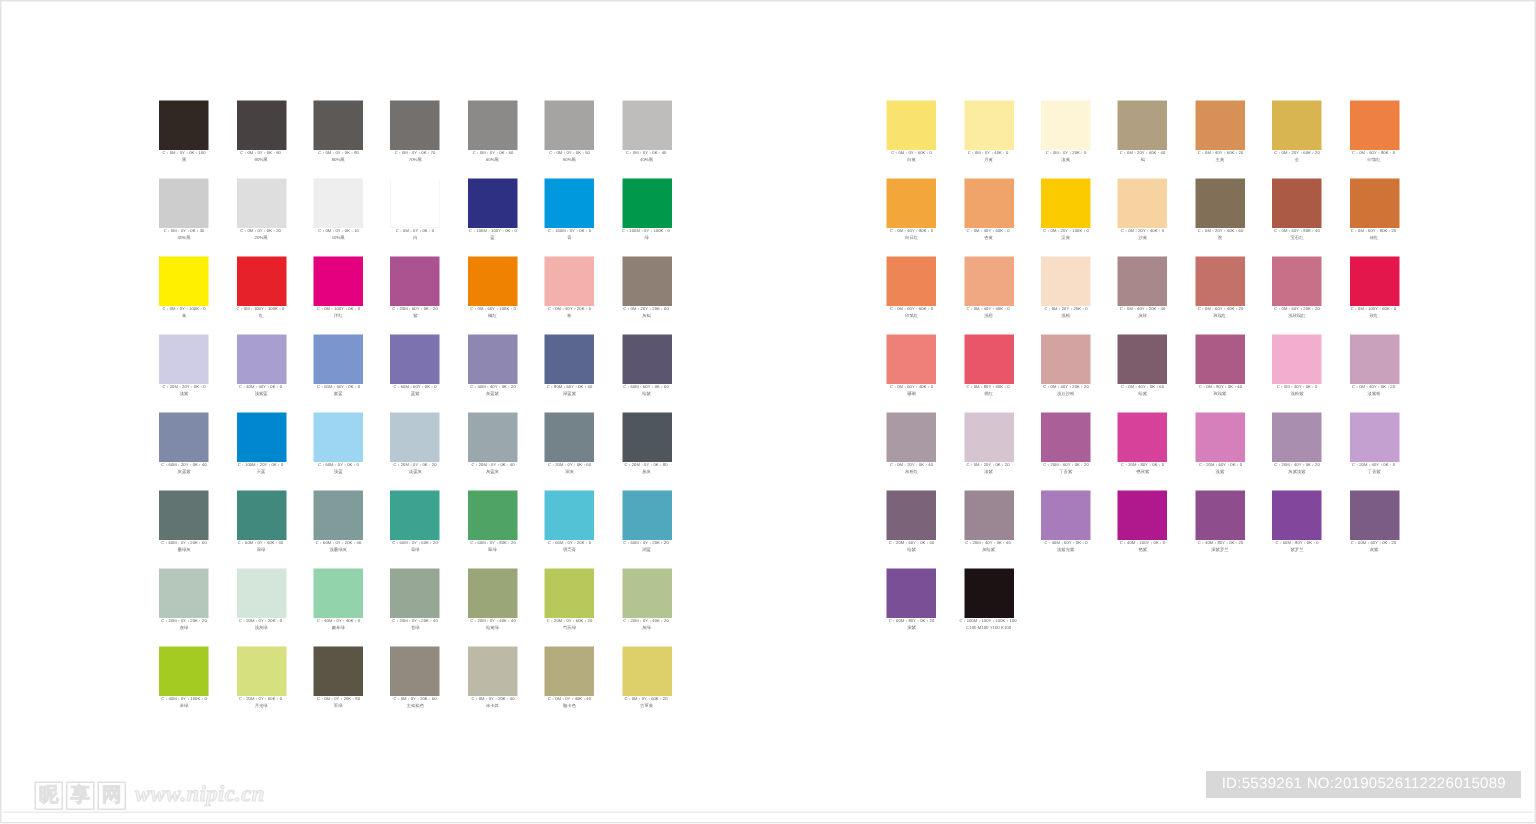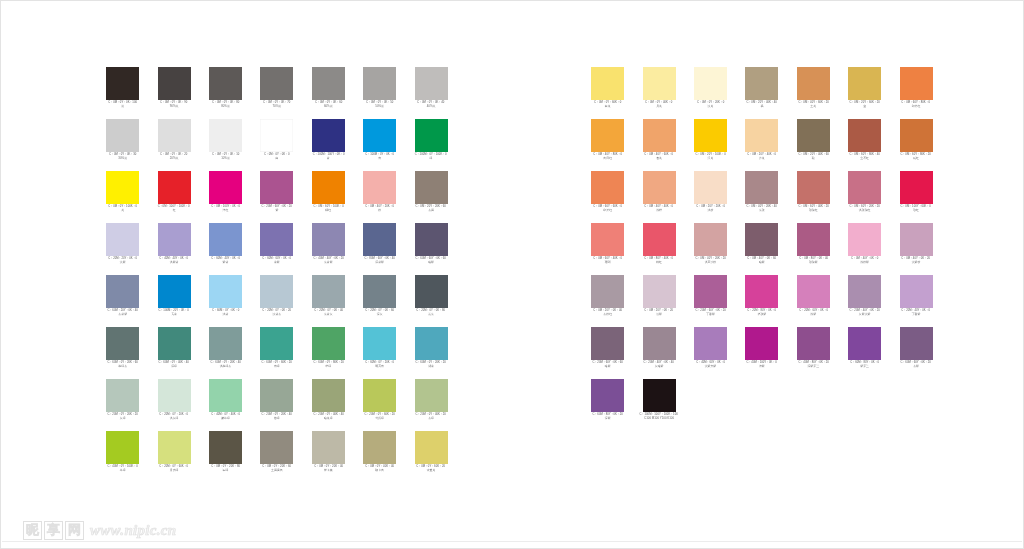--- a/index.html
+++ b/index.html
@@ -835,14 +835,15 @@
           <span>享</span>
         </div>
         <div class="wm-box">
           <span>网</span>
         </div>
       </div>
     <div id="wm-url">www.nipic.cn</div>
   </div>
 
   <div id="footline"></div>
+  <div id="idbar">ID:5539261 NO:20190526112226015089</div>
 
 </div>
 
 </body></html>

